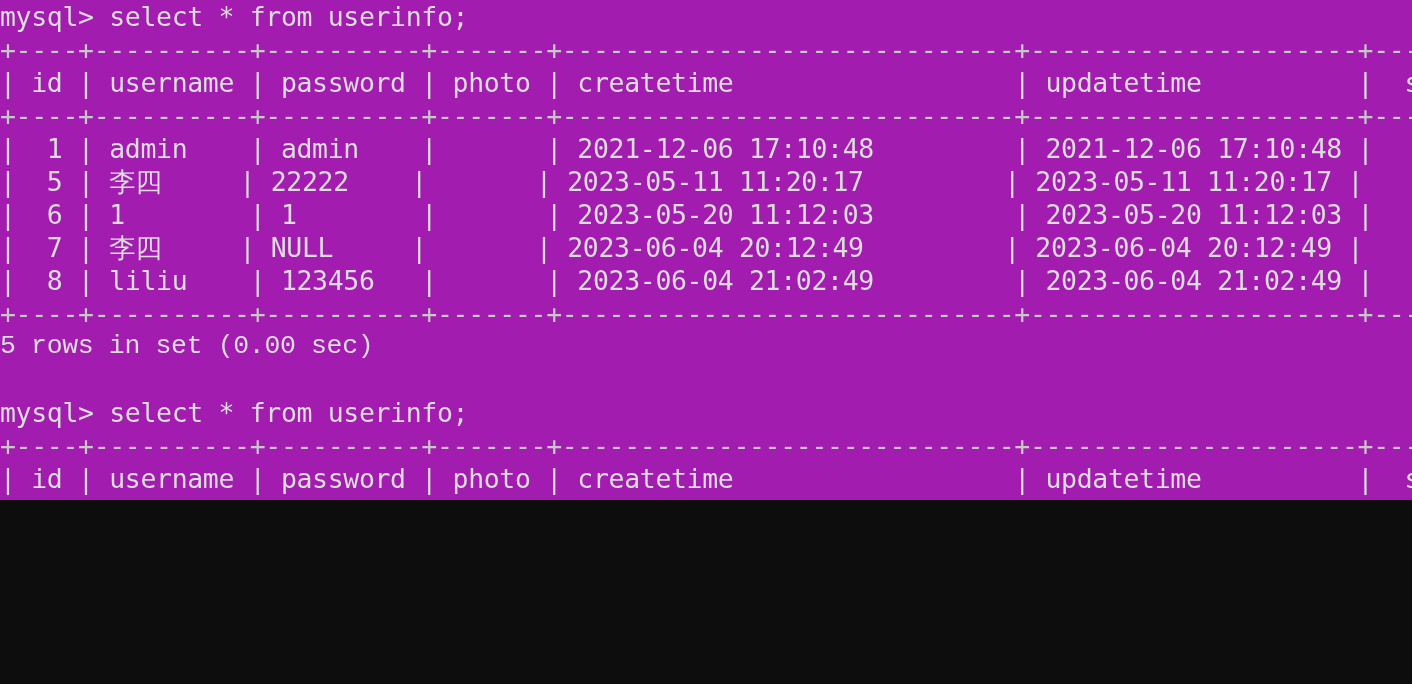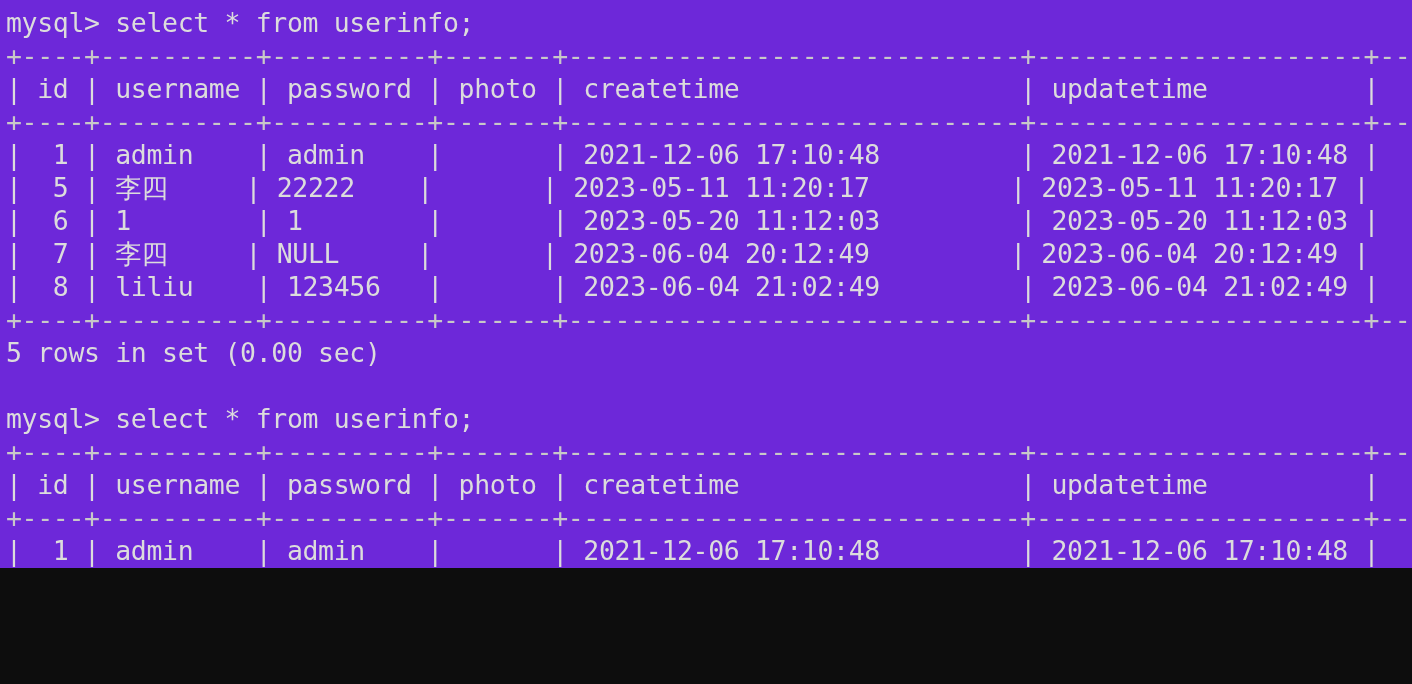--- a/index.html
+++ b/index.html
@@ -9,41 +9,41 @@
     background: #0d0d0d;
   }
   body {
     width: 1412px;
     height: 684px;
     overflow: hidden;
     font-family: "DejaVu Sans Mono", "Liberation Mono", monospace;
   }
   #terminal {
     width: 1412px;
-    height: 568px;
-    background: #6d28d9;
+    height: 500px;
+    background: #a21caf;
     color: #d6d6d6;
     font-family: "DejaVu Sans Mono", "Liberation Mono", monospace;
     font-size: 26.5px;
     line-height: 33px;
     letter-spacing: -0.35px;
     white-space: pre;
     overflow: hidden;
     box-sizing: border-box;
-    padding: 6px;
+    padding: 0;
   }
   .line {
     white-space: pre;
     display: block;
     height: 33px;
     line-height: 33px;
   }
   .prompt-line { color: #dcdcdc; }
   .rule-line   { color: #c8c8c8; }
   .head-line   { color: #dcdcdc; }
   .data-line   { color: #dcdcdc; }
-  .status-line { color: #dcdcdc; }
+  .status-line { color: #dcdcdc; font-family: Liberation Mono, monospace; }
   .blank-line  { color: transparent; }
 </style>
 </head>
 <body>
 
 <div id="terminal"><span class="line prompt-line">mysql&gt; select * from userinfo;</span><span class="line rule-line">+----+----------+----------+-------+-----------------------------+---------------------+--------+</span><span class="line head-line">| id | username | password | photo | createtime                  | updatetime          |  state |</span><span class="line rule-line">+----+----------+----------+-------+-----------------------------+---------------------+--------+</span><span class="line data-line">|  1 | admin    | admin    |       | 2021-12-06 17:10:48         | 2021-12-06 17:10:48 |      1 |</span><span class="line data-line">|  5 | 李四     | 22222    |       | 2023-05-11 11:20:17         | 2023-05-11 11:20:17 |      1 |</span><span class="line data-line">|  6 | 1        | 1        |       | 2023-05-20 11:12:03         | 2023-05-20 11:12:03 |      1 |</span><span class="line data-line">|  7 | 李四     | NULL     |       | 2023-06-04 20:12:49         | 2023-06-04 20:12:49 |      1 |</span><span class="line data-line">|  8 | liliu    | 123456   |       | 2023-06-04 21:02:49         | 2023-06-04 21:02:49 |      1 |</span><span class="line rule-line">+----+----------+----------+-------+-----------------------------+---------------------+--------+</span><span class="line status-line">5 rows in set (0.00 sec)</span><span class="line blank-line">&nbsp;</span><span class="line prompt-line">mysql&gt; select * from userinfo;</span><span class="line rule-line">+----+----------+----------+-------+-----------------------------+---------------------+--------+</span><span class="line head-line">| id | username | password | photo | createtime                  | updatetime          |  state |</span><span class="line rule-line">+----+----------+----------+-------+-----------------------------+---------------------+--------+</span><span class="line data-line">|  1 | admin    | admin    |       | 2021-12-06 17:10:48         | 2021-12-06 17:10:48 |      1 |</span><span class="line data-line">|  6 | 1        | 1        |       | 2023-05-20 11:12:03         | 2023-05-20 11:12:03 |      1 |</span><span class="line data-line">|  7 | 李四     | NULL     |       | 2023-06-04 20:12:49         | 2023-06-04 20:12:49 |      1 |</span><span class="line data-line">|  8 | liliu    | 123456   |       | 2023-06-04 21:02:49         | 2023-06-04 21:02:49 |      1 |</span><span class="line rule-line">+----+----------+----------+-------+-----------------------------+---------------------+--------+</span></div>
 
 </body></html>

